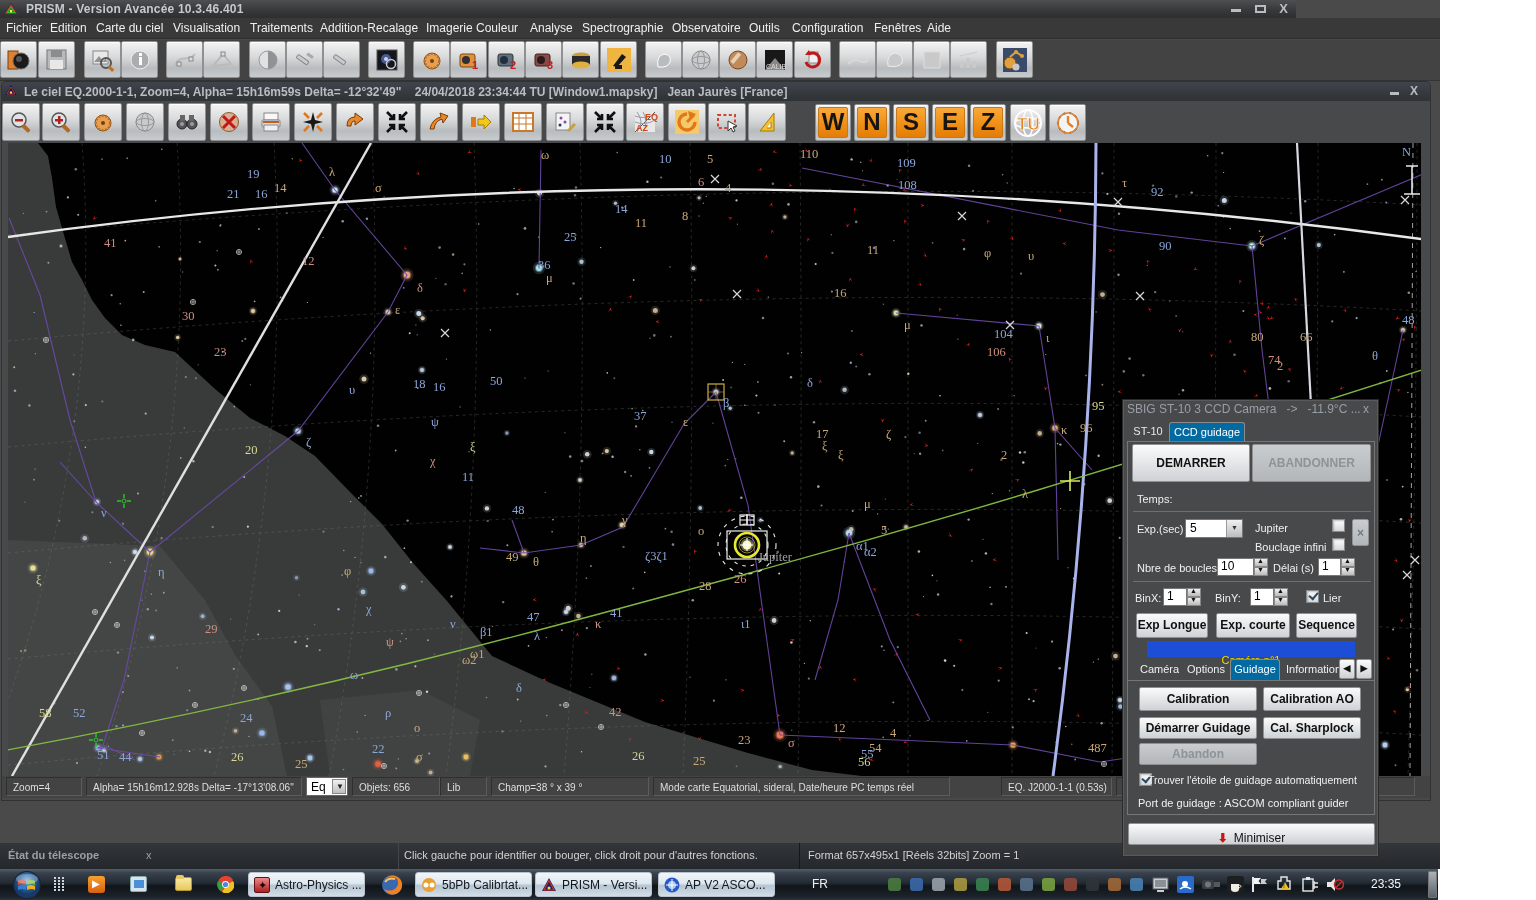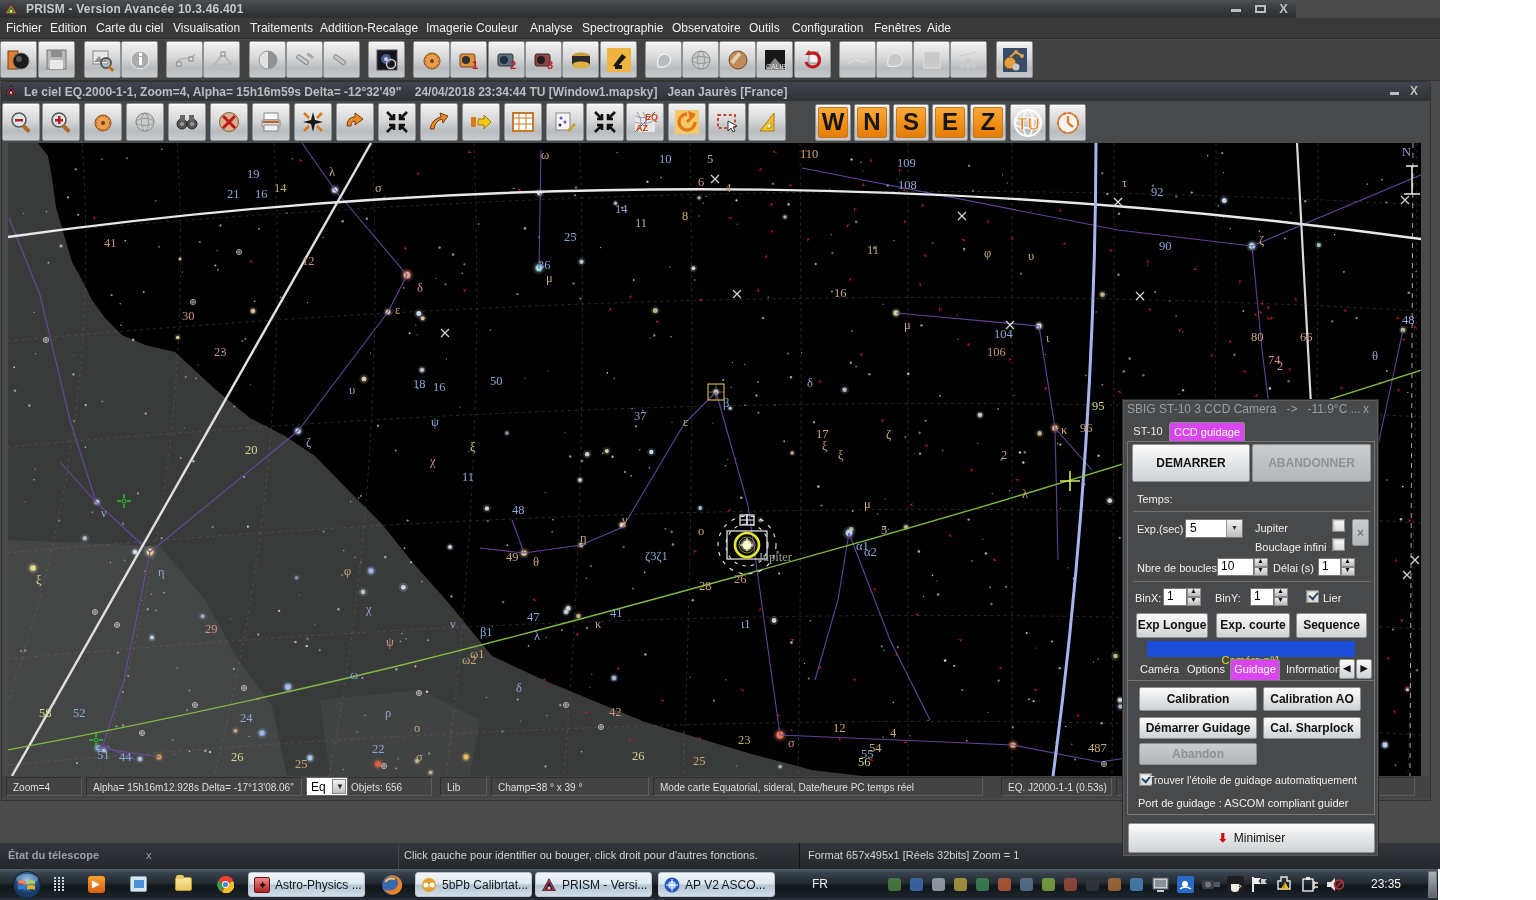--- a/index.html
+++ b/index.html
@@ -30,21 +30,21 @@
 .tbtn{position:absolute;top:3px;height:25px;border-radius:3px;border:1px solid #b9c2cb;
  background:linear-gradient(#f2f6fa,#dde8f0 45%,#b5c5d2 55%,#d2dee8);
  color:#13161a;font-size:12px;}
 .tbtn .ic{position:absolute;left:5px;top:4px;width:16px;height:16px;border-radius:2px}
 .tbtn .tx{position:absolute;left:26px;top:5px;white-space:nowrap}
 .panel{position:absolute;left:1122px;top:399px;width:257px;height:458px;background:#47494b;
  border:1px solid #2a2a2a;outline:1px solid #5a5a5a;outline-offset:-2px;color:#f0f0f0;font-size:11px}
 .panel .ptitle{position:absolute;left:4px;top:2px;width:248px;height:17px;color:#989ea5;
  font-weight:normal;font-size:12px}
 .ptab{position:absolute;top:22px;height:19px;color:#e8e8e8;text-align:center;font-size:11px;padding-top:3px}
-.ptab.sel{background:#d946ef;border:1px solid #8a8a8a;border-bottom:none;border-radius:3px 3px 0 0;color:#fff}
+.ptab.sel{background:#0369a1;border:1px solid #8a8a8a;border-bottom:none;border-radius:3px 3px 0 0;color:#fff}
 .pbtn{position:absolute;border:1px solid #8e9092;border-radius:2px;color:#101010;
  background:linear-gradient(#fbfbfb,#e4e6e8 50%,#cfd2d4);font-weight:bold;text-align:center;font-size:12px}
 .pbtn.dis{background:linear-gradient(#c9cdd0,#b2b6b9);color:#8d9397}
 .spin{position:absolute}
 .spin .val{position:absolute;left:0;top:0;background:#fff;color:#000;border:1px solid #777;
  padding-left:3px;font-size:12px}
 .spin .ud{position:absolute;border:1px solid #888;background:linear-gradient(#eee,#bbb);}
 .cb{position:absolute;width:13px;height:13px;background:linear-gradient(#fff,#d8d8d8);border:1px solid #8a8a8a;
  box-shadow:inset 1px 1px 2px rgba(0,0,0,.25)}
 .cb.ck:after{content:"";position:absolute;left:2px;top:1px;width:7px;height:4px;
@@ -1623,24 +1623,24 @@
           <text x="856" y="550" fill="#8ca6d8">α1</text>
           <text x="864" y="556" fill="#8ca6d8">α2</text>
           <text x="1022" y="498" fill="#c8a878">λ</text>
           <text x="886" y="438" fill="#c8a878">ζ</text>
           <text x="822" y="450" fill="#c8a878">ξ</text>
         </g>
       </svg>
       <div class="mstatus">
         <div class="mseg" style="left:4px;width:76px">Zoom=4</div>
         <div class="mseg" style="left:84px;width:216px">Alpha= 15h16m12.928s Delta= -17°13'08.06"</div>
-        <div class="mseg" style="left:342px;width:88px">Objets: 656</div>
+        <div class="mseg" style="left:350px;width:88px">Objets: 656</div>
         <div class="mseg" style="left:438px;width:47px">Lib</div>
         <div class="mseg" style="left:489px;width:158px">Champ=38 ° x 39 °</div>
-        <div class="mseg" style="left:651px;width:330px">Mode carte Equatorial, sideral, Date/heure PC temps réel</div>
+        <div class="mseg" style="left:651px;width:297px">Mode carte Equatorial, sideral, Date/heure PC temps réel</div>
         <div class="mseg" style="left:999px;width:111px">EQ. J2000-1-1 (0.53s)</div>
         <div class="mseg" style="left:1114px;width:299px"></div>
         <div style="position:absolute;left:304px;top:1px;width:42px;height:19px;background:#fff;border:1px solid #666;color:#000;padding:2px 0 0 4px;font-size:12px">Eq</div>
         <div style="position:absolute;left:330px;top:3px;width:14px;height:15px;background:linear-gradient(#f0f0f0,#c0c0c0);border:1px solid #888">
           <span style="position:absolute;left:3px;top:2px;font-size:8px;color:#222">▼</span>
         </div>
       </div>
     </div>
     <div class="botrow">
       <span style="position:absolute;left:8px;top:6px;color:#9aa0a5;font-weight:bold">État du télescope</span>
@@ -1700,38 +1700,38 @@
       <span class="val" style="width:24px;height:18px">1</span>
       <span class="ud" style="left:24px;top:0;width:14px;height:9px"></span>
       <span class="ud" style="left:24px;top:9px;width:14px;height:9px"></span>
       <span style="position:absolute;left:27px;top:-1px;font-size:7px;color:#111">▲</span>
       <span style="position:absolute;left:27px;top:8px;font-size:7px;color:#111">▼</span>
     </div>
     <div class="cb ck" style="left:183px;top:190px"></div>
     <span class="lab" style="left:200px;top:192px">Lier</span>
     <div class="pbtn" style="left:13px;top:213px;width:72px;height:25px;padding-top:4px">Exp Longue</div>
     <div class="pbtn" style="left:93px;top:213px;width:74px;height:25px;padding-top:4px">Exp. courte</div>
-    <div class="pbtn" style="left:173px;top:213px;width:71px;height:25px;padding-top:4px">Sequence</div>
+    <div class="pbtn" style="left:173px;top:213px;width:61px;height:25px;padding-top:4px">Sequence</div>
     <div class="lab" style="left:24px;top:241px;width:208px;height:16px;background:#1d4ed8;color:#f0dc00;text-align:center;font-size:11px;padding-top:13px">Caméra n°1</div>
     <span class="lab" style="left:17px;top:263px">Caméra</span>
     <span class="lab" style="left:64px;top:263px">Options</span>
     <div class="ptab sel" style="left:107px;top:259px;width:50px;height:21px">Guidage</div>
     <span class="lab" style="left:163px;top:263px">Information</span>
     <div class="pbtn" style="left:216px;top:259px;width:16px;height:20px;padding-top:3px;font-size:9px">◀</div>
     <div class="pbtn" style="left:233px;top:259px;width:16px;height:20px;padding-top:3px;font-size:9px">▶</div>
     <div style="position:absolute;left:4px;top:280px;width:248px;height:137px;border-top:1px solid #767676"></div>
     <div class="pbtn" style="left:16px;top:287px;width:118px;height:24px;padding-top:4px">Calibration</div>
     <div class="pbtn" style="left:140px;top:287px;width:98px;height:24px;padding-top:4px">Calibration AO</div>
     <div class="pbtn" style="left:16px;top:317px;width:118px;height:22px;padding-top:3px">Démarrer Guidage</div>
     <div class="pbtn" style="left:140px;top:317px;width:98px;height:22px;padding-top:3px">Cal. Sharplock</div>
     <div class="pbtn dis" style="left:16px;top:343px;width:118px;height:22px;padding-top:3px">Abandon</div>
     <div class="cb ck" style="left:16px;top:373px"></div>
     <span class="lab" style="left:25px;top:374px;font-size:10.6px">Trouver l'étoile de guidage automatiquement</span>
     <span class="lab" style="left:15px;top:397px">Port de guidage : ASCOM compliant guider</span>
-    <div class="pbtn" style="left:5px;top:423px;width:247px;height:30px;padding-top:7px;font-weight:normal;font-size:12px"><span style="color:#cc1111;font-weight:bold;margin-right:6px">⬇</span>Minimiser</div>
+    <div class="pbtn" style="left:5px;top:423px;width:247px;height:22px;padding-top:7px;font-weight:normal;font-size:12px"><span style="color:#cc1111;font-weight:bold;margin-right:6px">⬇</span>Minimiser</div>
   </div>
 <div class="taskbar">
     <svg class="abs" style="left:8px;top:1px" width="38" height="30" viewBox="0 0 38 30">
       <circle cx="19" cy="15" r="14" fill="#1a2430"></circle>
       <circle cx="19" cy="15" r="13" fill="url(#og)"></circle>
       <defs>
         <radialGradient id="og" cx="0.5" cy="0.35">
           <stop offset="0" stop-color="#7ab4e0"></stop>
           <stop offset="0.55" stop-color="#2a62a0"></stop>
           <stop offset="1" stop-color="#183a68"></stop>

